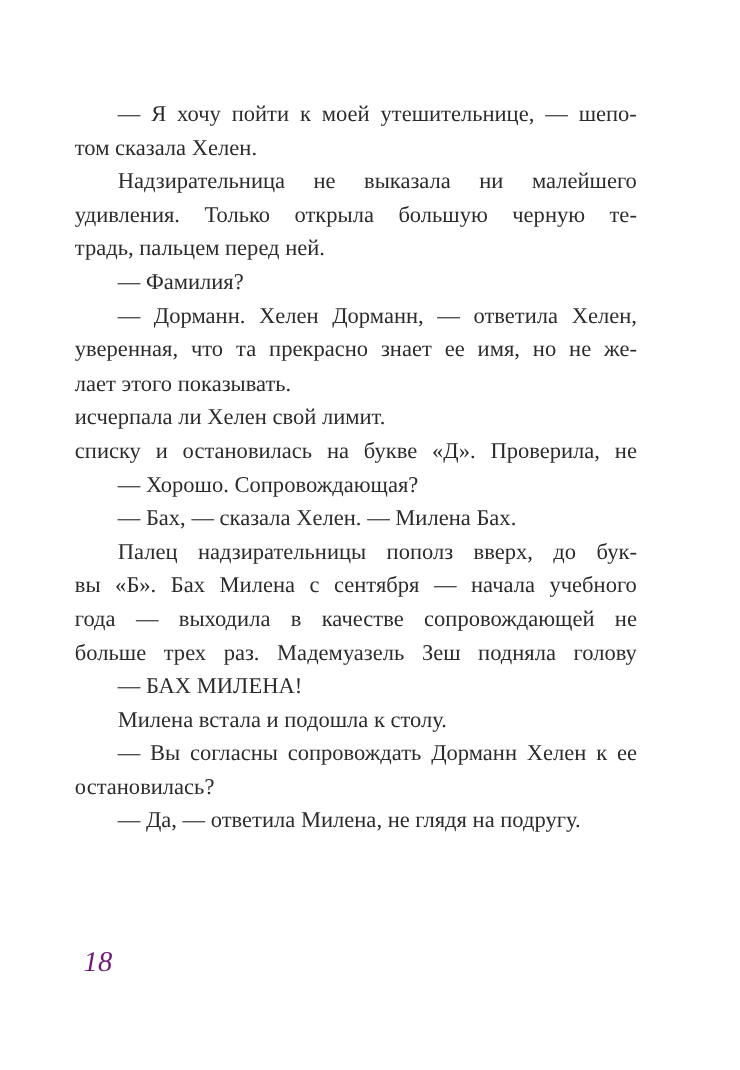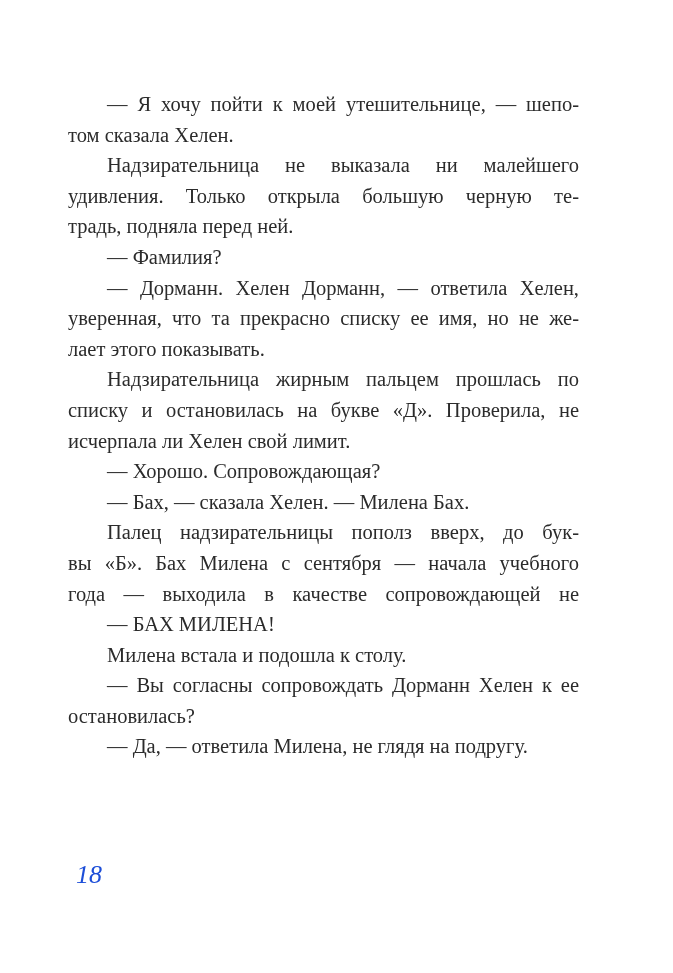--- a/index.html
+++ b/index.html
@@ -34,54 +34,54 @@
   .line.first {
     text-indent: 39px;
   }
   .page-number {
     position: absolute;
     left: 76px;
     top: 860px;
     font-style: italic;
     font-size: 26px;
     line-height: 30px;
-    color: #1d4ed8;
+    color: #701a75;
   }
 </style>
 </head>
 <body>
 
 <div class="page">
 
   <div class="text-block">
 
     <div class="line first">— Я хочу пойти к моей утешительнице, — шепо-</div>
     <div class="line end">том сказала Хелен.</div>
 
     <div class="line first">Надзирательница не выказала ни малейшего</div>
     <div class="line">удивления. Только открыла большую черную те-</div>
-    <div class="line end">традь, подняла перед ней.</div>
+    <div class="line end">традь, пальцем перед ней.</div>
 
     <div class="line first end">— Фамилия?</div>
 
     <div class="line first">— Дорманн. Хелен Дорманн, — ответила Хелен,</div>
-    <div class="line">уверенная, что та прекрасно списку ее имя, но не же-</div>
+    <div class="line">уверенная, что та прекрасно знает ее имя, но не же-</div>
     <div class="line end">лает этого показывать.</div>
 
-    <div class="line first">Надзирательница жирным пальцем прошлась по</div>
+    <div class="line end">исчерпала ли Хелен свой лимит.</div>
     <div class="line">списку и остановилась на букве «Д». Проверила, не</div>
-    <div class="line end">исчерпала ли Хелен свой лимит.</div>
 
     <div class="line first end">— Хорошо. Сопровождающая?</div>
 
     <div class="line first end">— Бах, — сказала Хелен. — Милена Бах.</div>
 
     <div class="line first">Палец надзирательницы пополз вверх, до бук-</div>
     <div class="line">вы «Б». Бах Милена с сентября — начала учебного</div>
     <div class="line">года — выходила в качестве сопровождающей не</div>
+    <div class="line">больше трех раз. Мадемуазель Зеш подняла голову</div>
 
     <div class="line first end">— БАХ МИЛЕНА!</div>
 
     <div class="line first end">Милена встала и подошла к столу.</div>
 
     <div class="line first">— Вы согласны сопровождать Дорманн Хелен к ее</div>
     <div class="line end">остановилась?</div>
 
     <div class="line first end">— Да, — ответила Милена, не глядя на подругу.</div>
 

